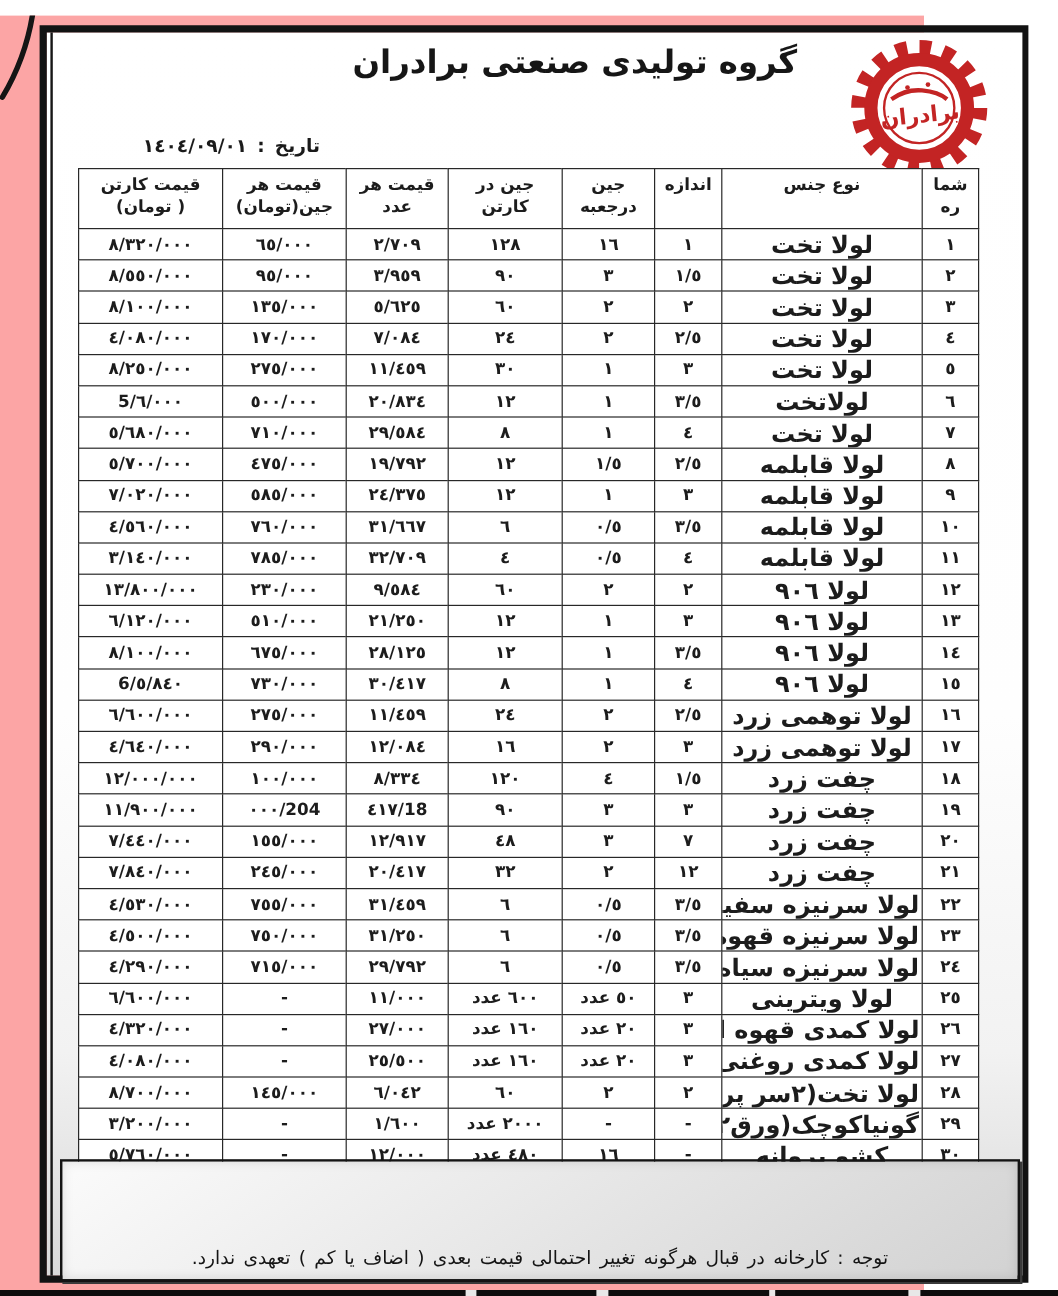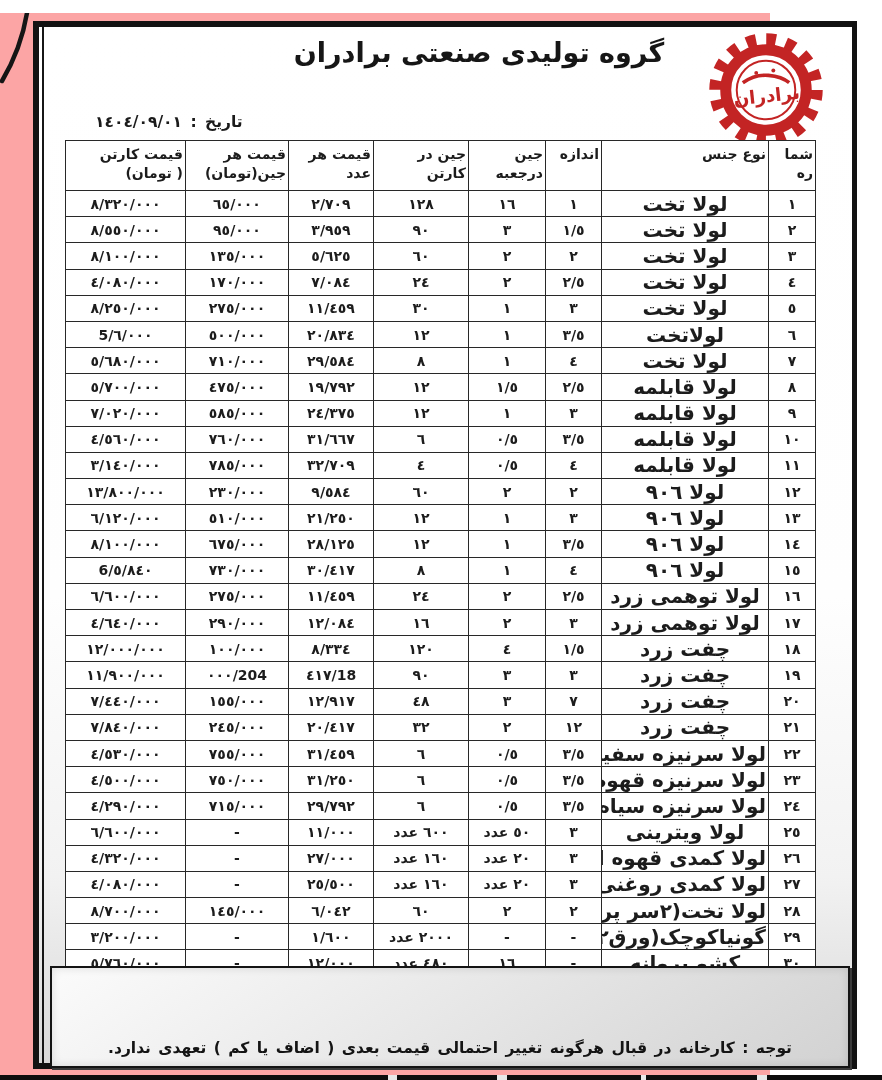--- a/index.html
+++ b/index.html
@@ -28,57 +28,57 @@
   .title{
     font-size:27px;font-weight:bold;letter-spacing:0.5px;margin:0;
   }
   .subtitle{
     margin-top:16px;font-size:15.5px;font-weight:bold;
   }
 
   .logo{position:absolute;left:664px;top:2px;width:126px;height:122px;}
 
   .date-line{
-    position:absolute;left:56px;top:86px;
+    position:absolute;left:80px;top:86px;
     direction:rtl;font-size:15.5px;font-weight:bold;color:#1a1a1a;
     word-spacing:3px;letter-spacing:0.5px;
   }
 
   table.price{
     position:absolute;left:26px;top:113px;width:750px;
     border-collapse:collapse;table-layout:fixed;
     direction:rtl;
     background:#fff;
     color:#1c1c1c;
   }
   table.price th,table.price td{
     border:1.5px solid #282828;
     text-align:center;vertical-align:middle;
     padding:0 2px;overflow:hidden;
     font-weight:bold;
   }
   table.price th{
     height:45px;font-size:14px;line-height:19px;
     vertical-align:top;padding-top:4px;
-    white-space:pre-line;font-weight:bold;text-align:right;
+    white-space:pre-line;font-weight:bold;
   }
   table.price td{
     height:25.2px;font-size:14px;line-height:16px;white-space:nowrap;
   }
   table.price td.c-type{font-size:20px;}
 
   .note-box{
     position:absolute;left:11px;top:939px;width:800px;height:102px;
     box-sizing:border-box;border:2.5px solid #141414;
     background:linear-gradient(145deg,#fbfbfb 0%,#e9e9e9 45%,#d2d2d2 100%);
     box-shadow:inset 0 0 10px rgba(0,0,0,0.12), 2px 2px 0 #3a3a3a;
     display:flex;align-items:flex-end;justify-content:center;
   }
   .note-text{
-    direction:rtl;font-size:15.5px;font-weight:bold;color:#141414;
+    direction:rtl;font-size:15.5px;font-weight:normal;color:#141414;
     padding-bottom:9px;letter-spacing:0.2px;word-spacing:2px;
   }
 
   .bottom-strip{
     position:absolute;left:0;top:1062px;width:882px;height:18px;background:#0d0d0d;
   }
   .bottom-strip i{
     position:absolute;top:0;background:#e8e8e8;display:block;
   }
   .bottom-strip .t1{left:388px;width:9px;height:7px;}

